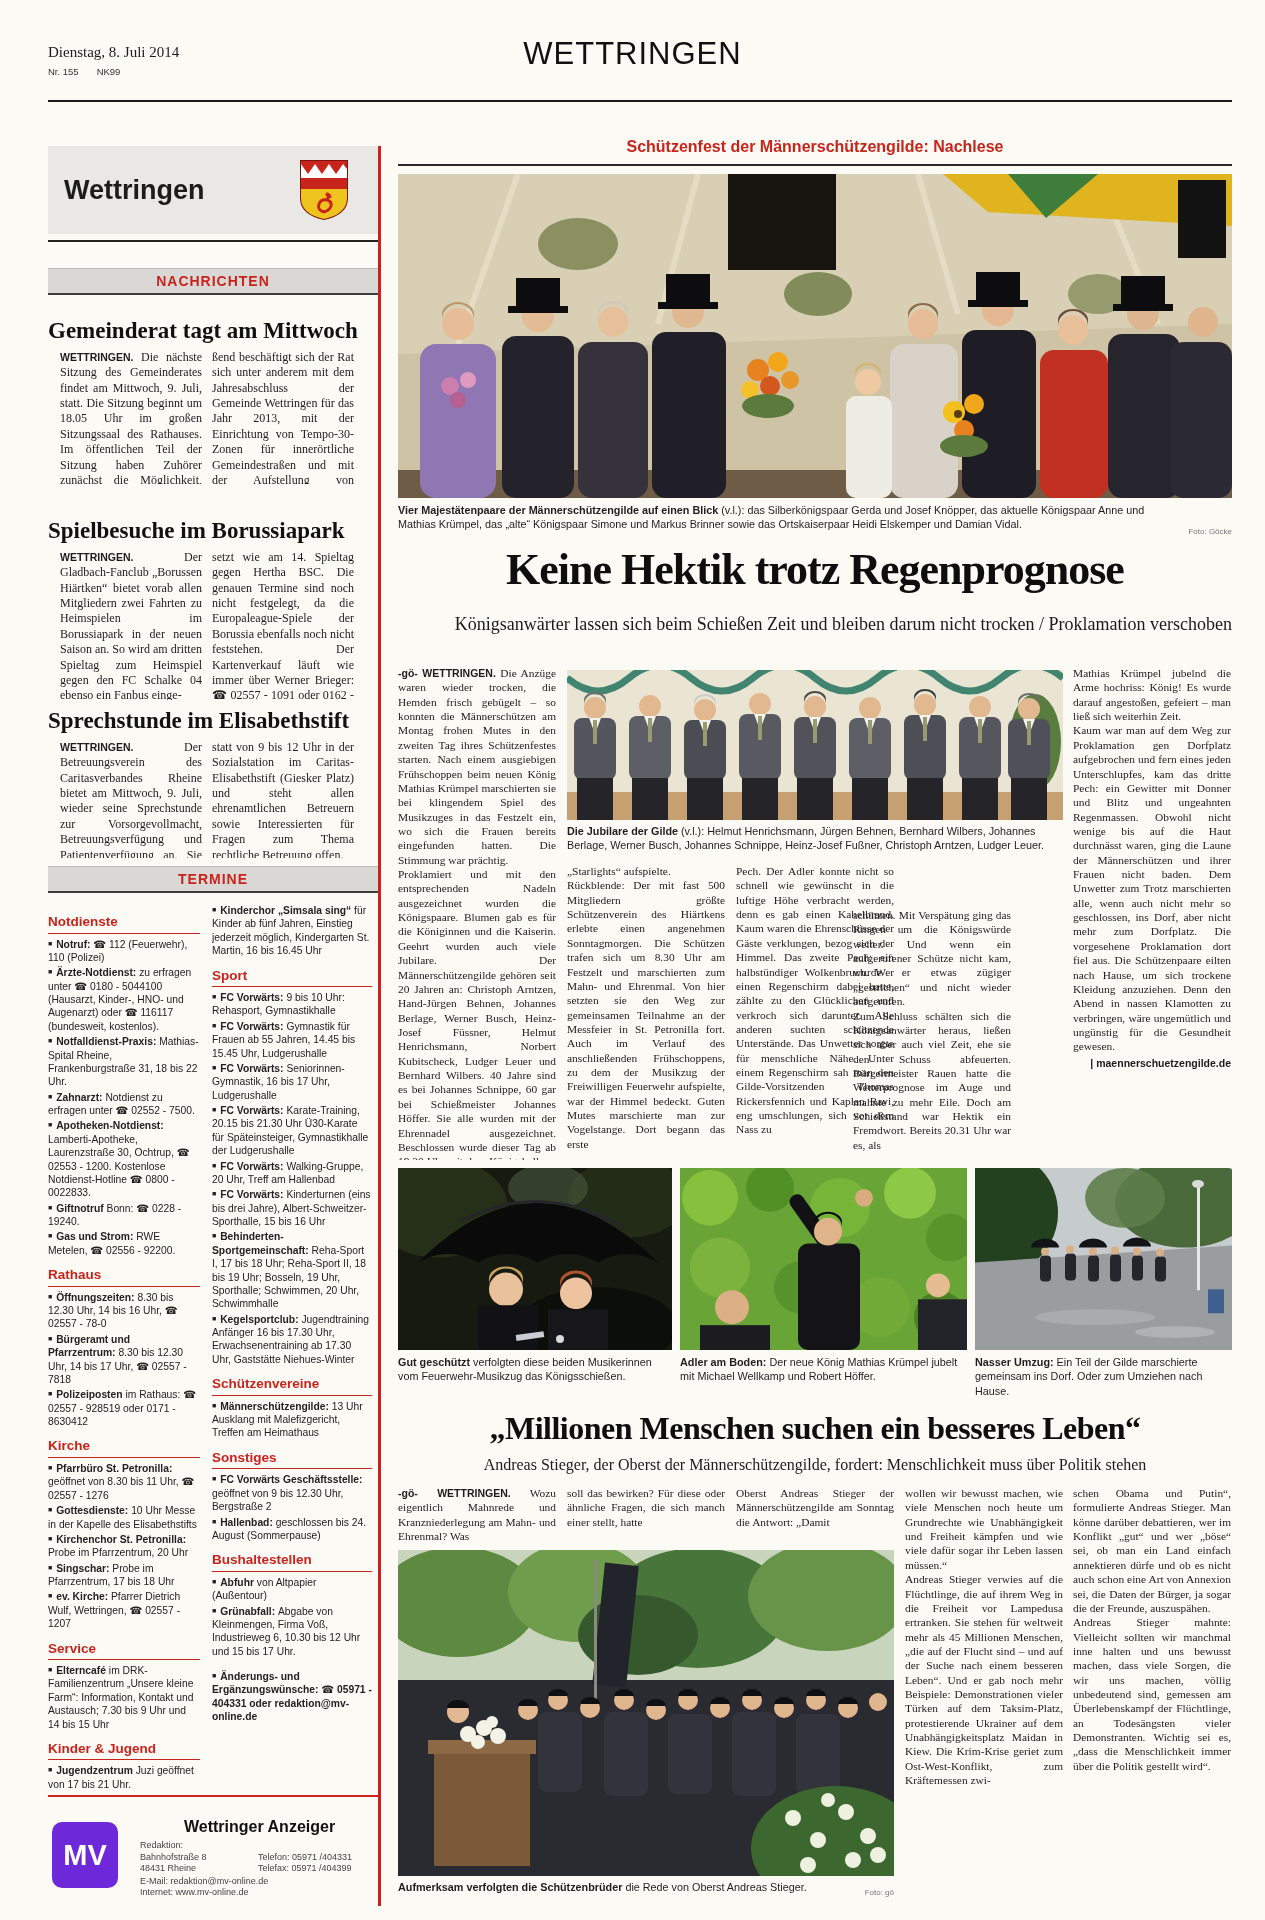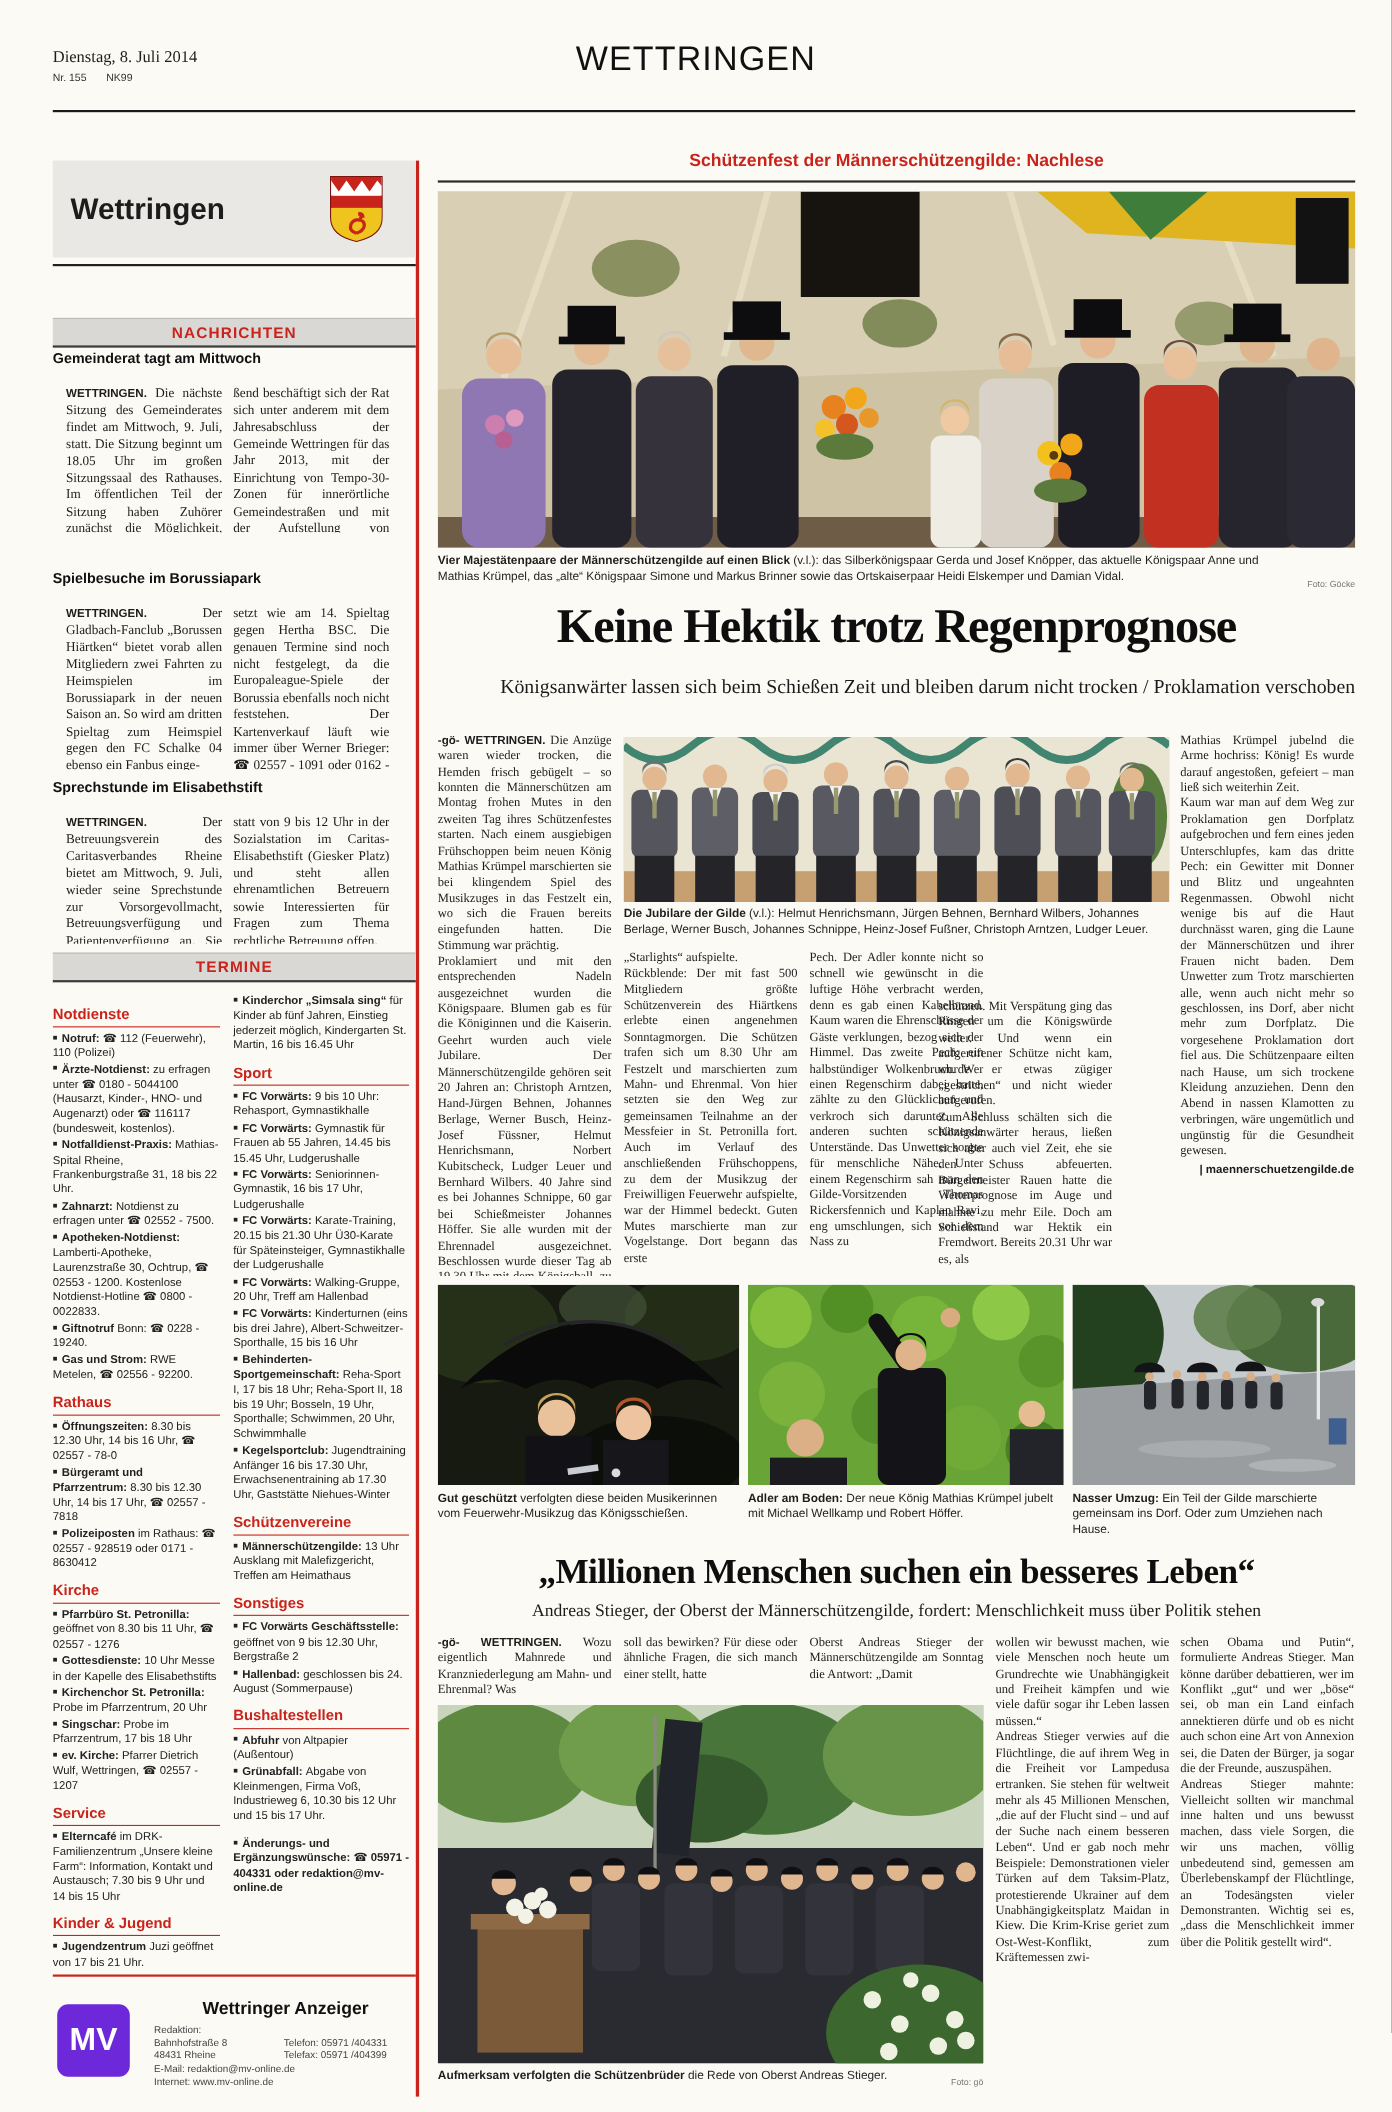--- a/index.html
+++ b/index.html
@@ -15,23 +15,23 @@
   .hrule{left:48px;top:100px;width:1184px;height:2px;background:#1a1a1a;}
   .red-vline{left:378px;top:146px;width:3px;height:1760px;background:#c9241c;}
   
   .wbox{left:48px;top:146px;width:330px;height:88px;background:#e9e8e5;display:flex;align-items:center;}
   .wbox-title{font-family:"Liberation Sans","DejaVu Sans",sans-serif;font-weight:bold;font-size:27px;margin-left:16px;flex:1;}
   .crest{width:48px;height:60px;margin-right:30px;}
   .boxrule{left:48px;top:240px;width:330px;height:2px;background:#222;}
   .band{left:48px;width:330px;height:24px;background:#d9d8d5;border-top:1px solid #bdbcb9;border-bottom:2px solid #3c3c3a;
         text-align:center;line-height:24px;font-family:"Liberation Sans","DejaVu Sans",sans-serif;
         font-weight:bold;font-size:14px;color:#c9241c;letter-spacing:1px;}
-  .nach-band{top:268px;margin-top:21px;}
+  .nach-band{top:268px;}
   .termine-band{top:866px;}
-  .sa-title{left:48px;width:330px;font-family:Liberation Sans, sans-serif;font-weight:bold;font-size:13px;color:#111;}
+  .sa-title{left:48px;width:330px;font-family:Liberation Serif, serif;font-weight:bold;font-size:23px;color:#111;}
   .sa-body{left:60px;width:294px;display:flex;gap:10px;font-size:12px;line-height:1.28;text-align:justify;overflow:hidden;}
   .sa-col{flex:1;}
   .wlead{font-family:"Liberation Sans","DejaVu Sans",sans-serif;font-weight:bold;font-size:10.5px;}
   .coltext{white-space:pre-line;}
   
   .tcol{font-family:"Liberation Sans","DejaVu Sans",sans-serif;font-size:10.3px;line-height:1.3;color:#222;overflow:hidden;}
   .tcol1{left:48px;top:904px;width:152px;height:885px;}
   .tcol2{left:212px;top:904px;width:160px;height:885px;}
   .t-head{color:#c9241c;font-weight:bold;font-size:13.5px;border-bottom:1.5px solid #c9241c;
           padding-bottom:2px;margin:9px 0 4px 0;}

